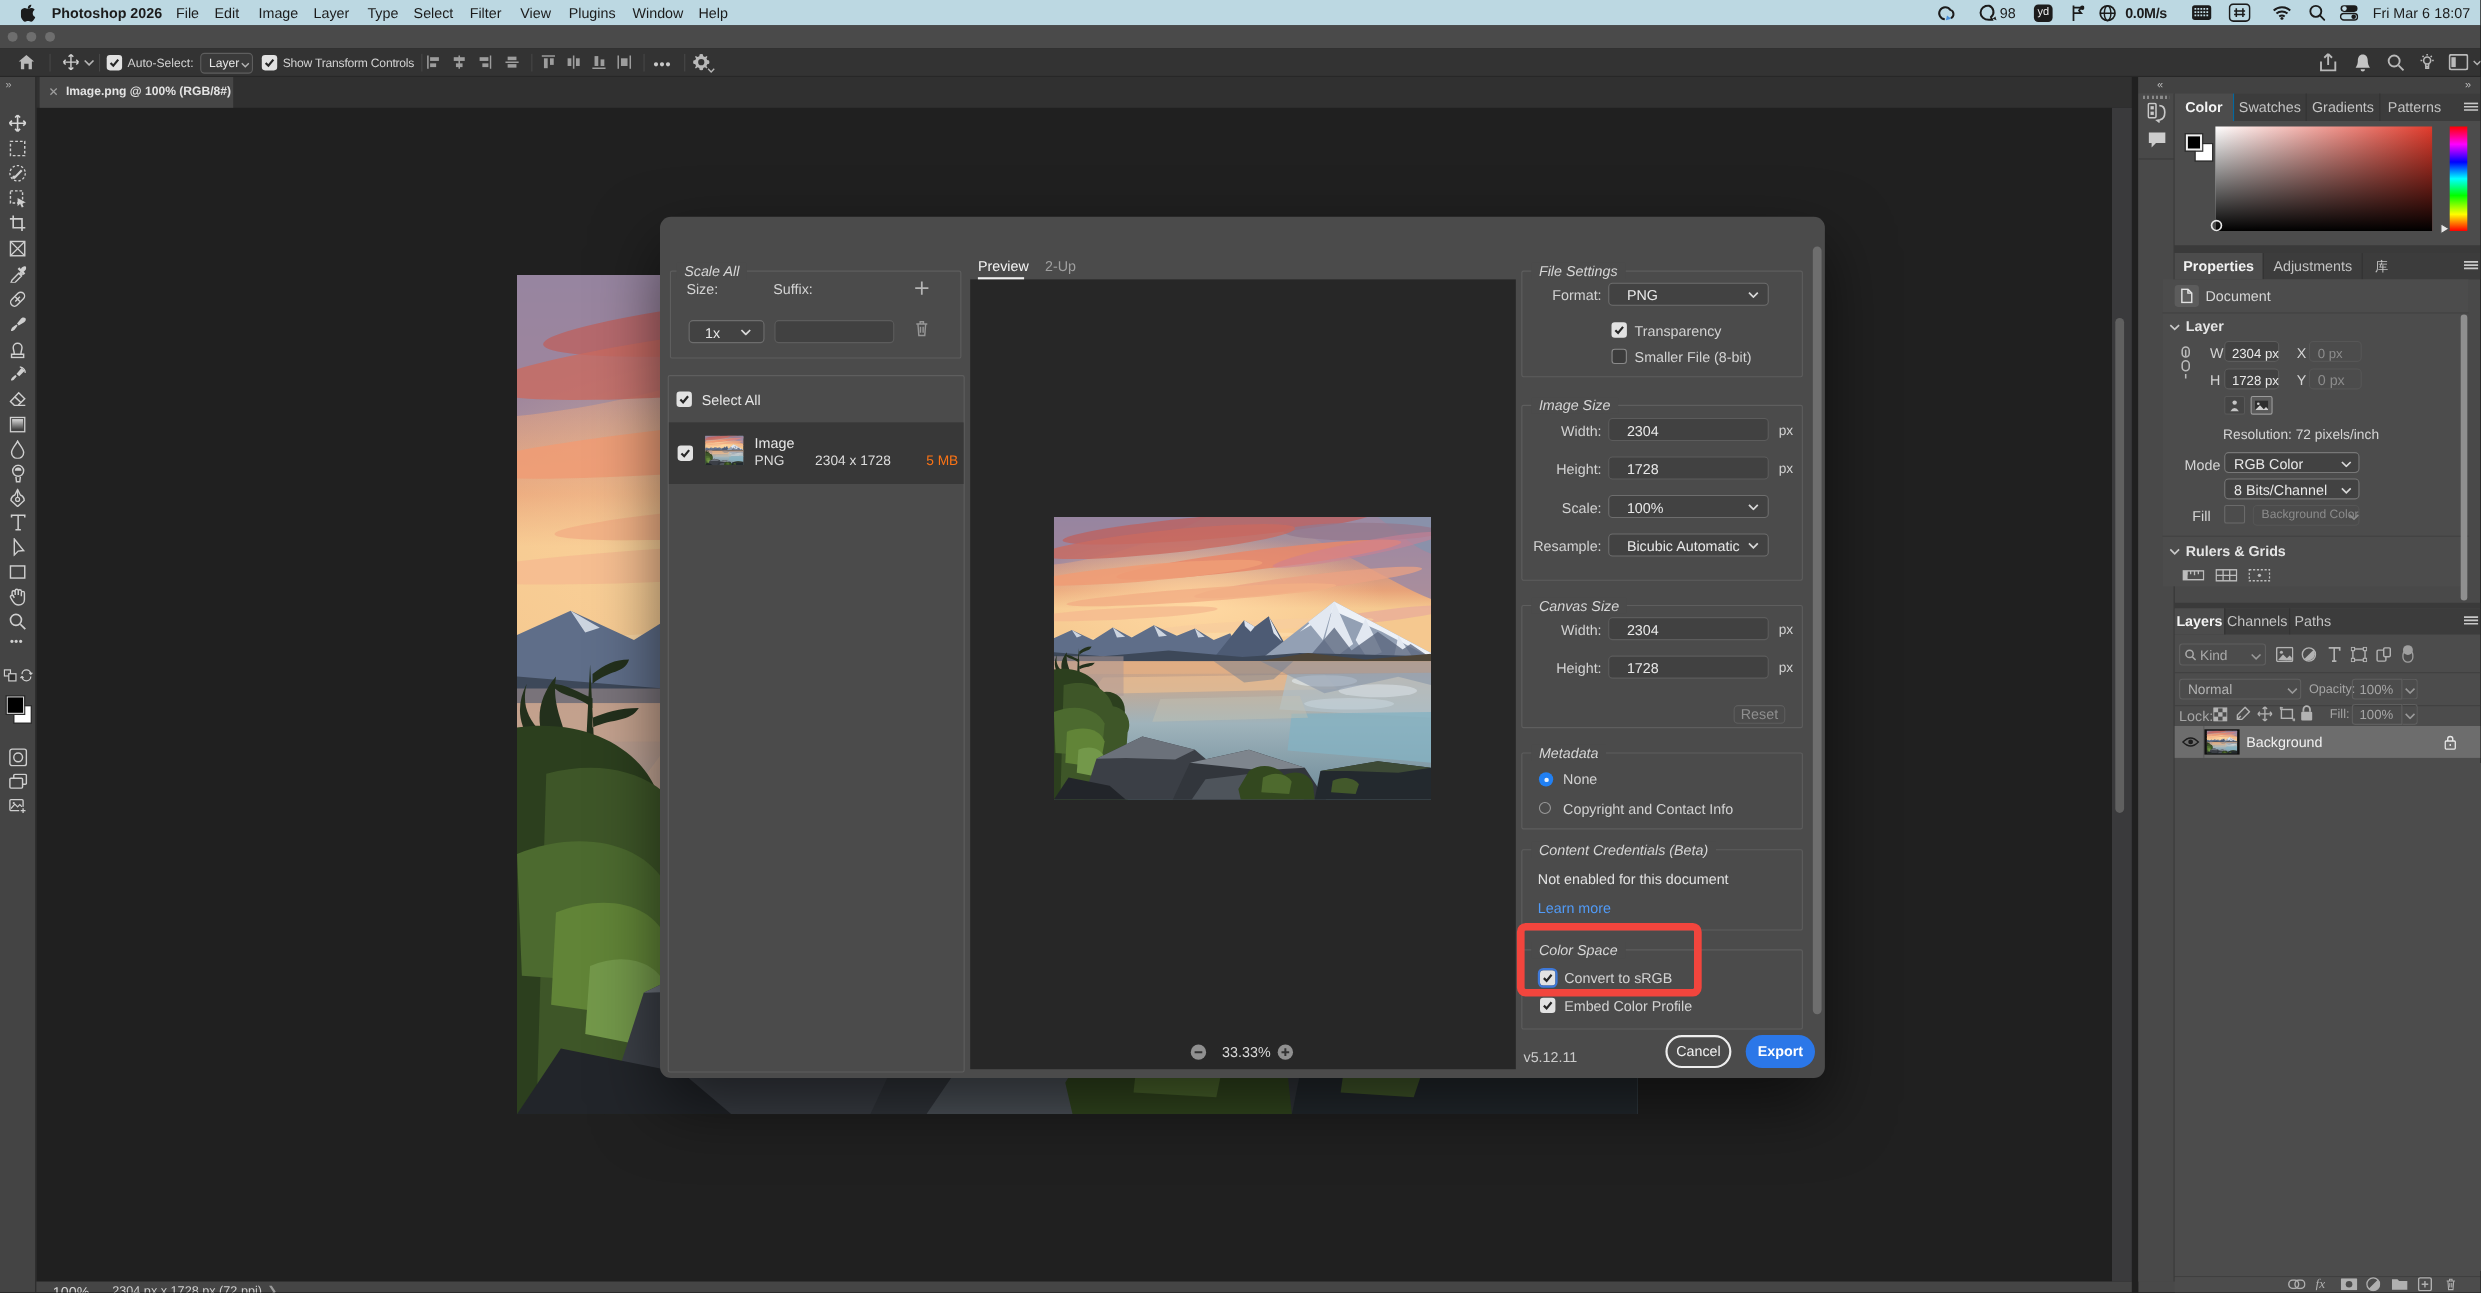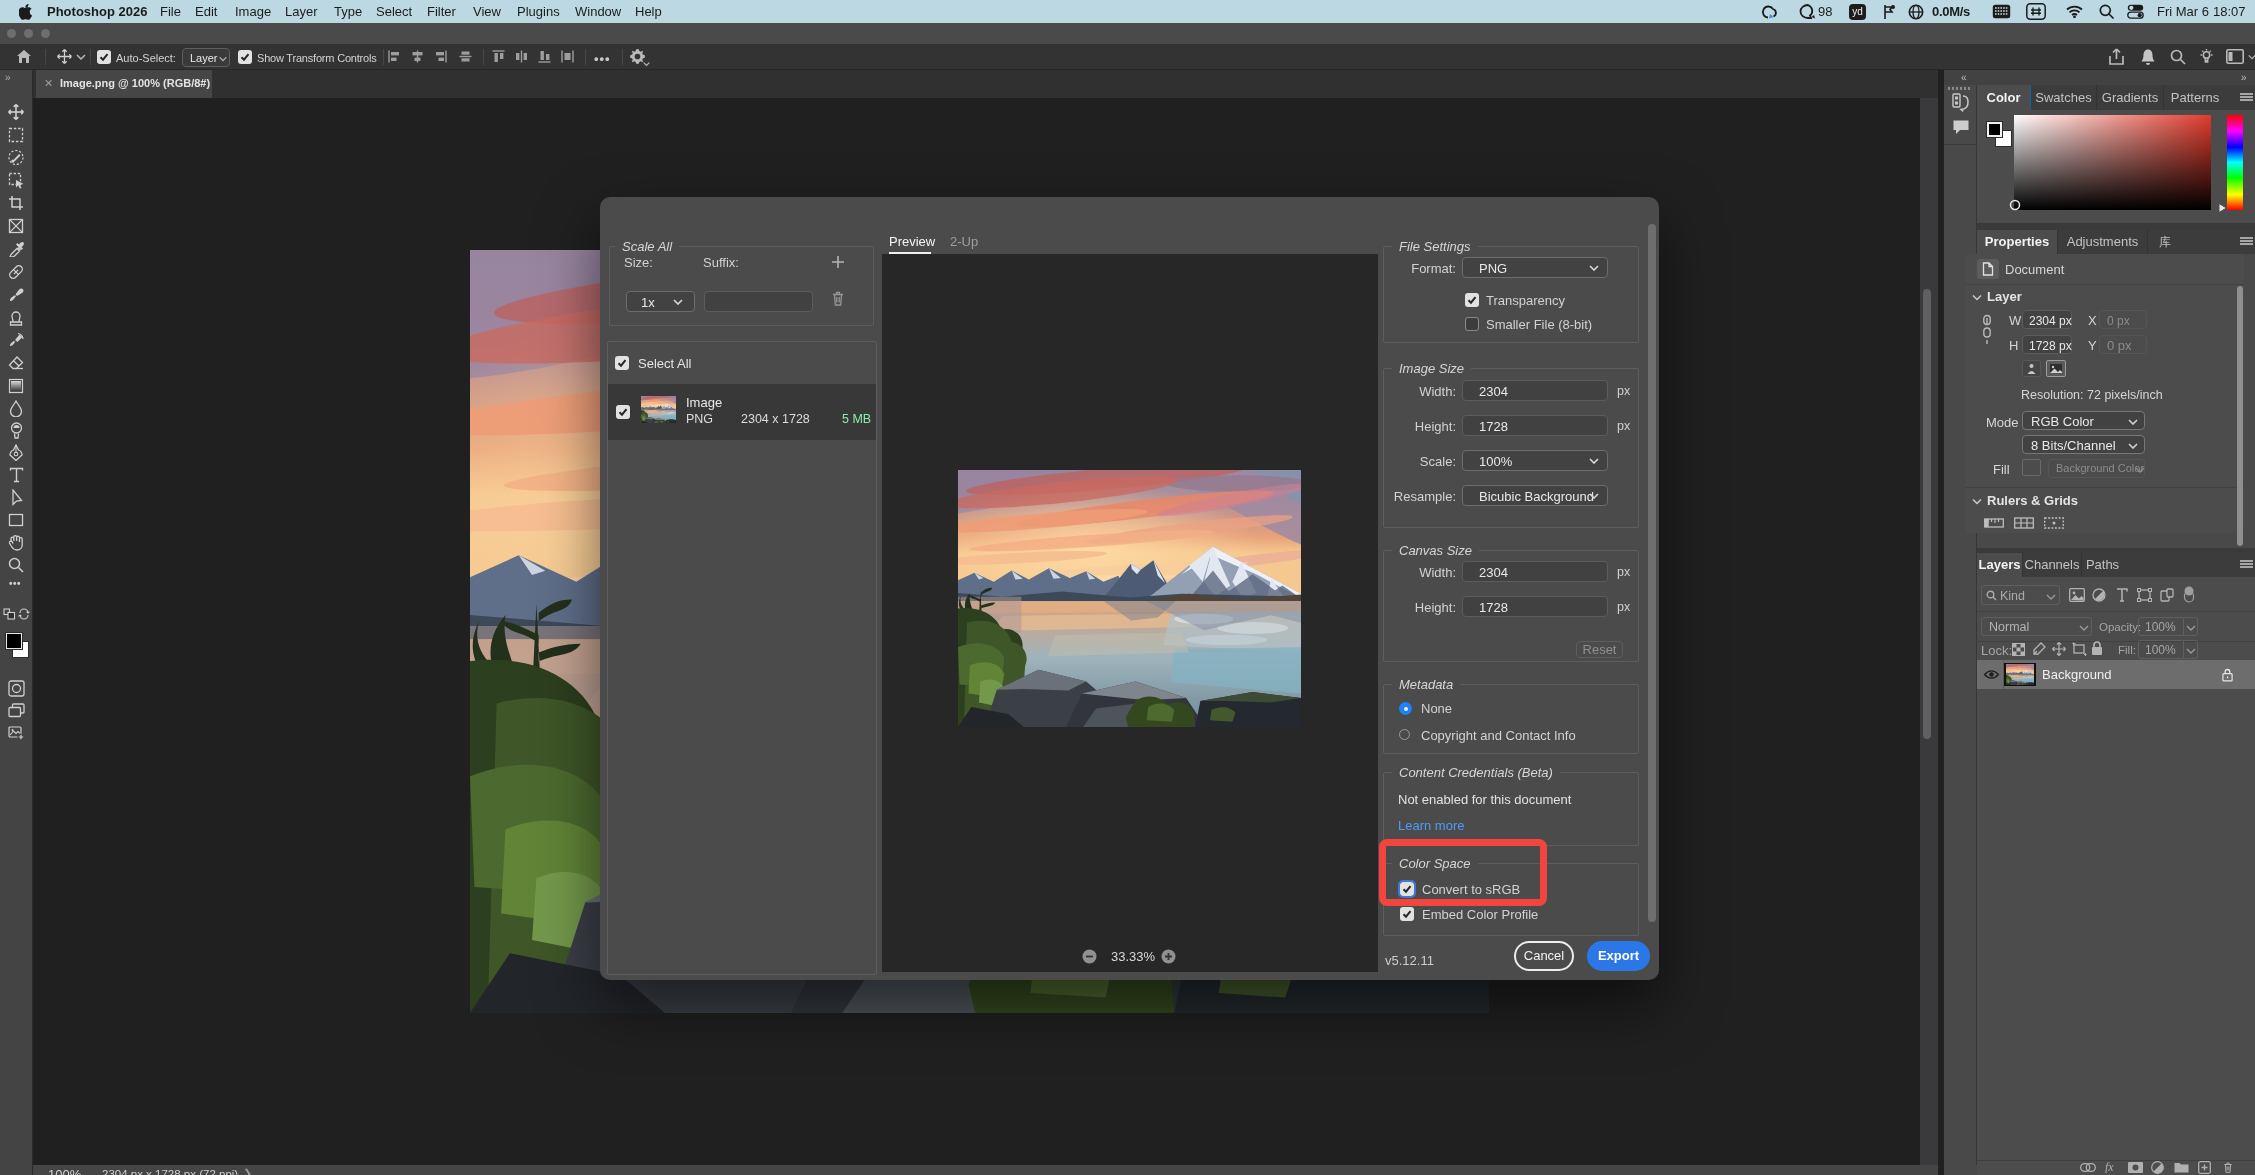--- a/index.html
+++ b/index.html
@@ -750,21 +750,21 @@
         <svg width="12" height="12" viewBox="0 0 12 12">
           <path d="M2.5 6.2 L5 8.7 L9.5 3.2" fill="none" stroke="#262626" stroke-width="2"></path>
         </svg>
       </div>
  <svg class="inst" style="left:33px;top:12px;width:35px;height:27px" viewBox="0 0 460 345" preserveAspectRatio="none">
         <use href="#ph"></use>
       </svg>
  <div class="lab" style="left:78px;top:11px;color:#e8e8e8">Image</div>
  <div class="lab" style="left:78px;top:28px;font-size:12.5px;color:#dcdcdc">PNG</div>
  <div class="lab" style="left:133px;top:28px;font-size:12.5px;color:#dcdcdc">2304 x 1728</div>
- <div class="lab" style="left:234px;top:28px;font-size:12.5px;color:#86efac">5 MB</div>
+ <div class="lab" style="left:234px;top:28px;font-size:12.5px;color:#f97316">5 MB</div>
 </div>
 
 <div class="lab" style="left:289px;top:37px;color:#f5f5f5">Preview</div>
 <div class="abs" style="left:289px;top:55px;width:42px;height:2.5px;background:#f0f0f0"></div>
 <div class="lab" style="left:350px;top:37px;color:#9f9f9f">2-Up</div>
 <div class="abs" style="left:282px;top:57px;width:496px;height:718px;background:#272727"></div>
 <svg class="inst" style="left:358px;top:273px;width:343px;height:257px" viewBox="0 0 460 345" preserveAspectRatio="none">
       <use href="#ph"></use>
     </svg>
 <svg class="abs" style="left:482px;top:752px" width="15" height="15" viewBox="0 0 15 15">
@@ -809,21 +809,21 @@
 <div class="lab" style="left:1017px;top:222px;font-size:12.5px">px</div>
 <div class="rlab" style="left:776px;top:257px;width:80px">Scale:</div>
 <div class="dd" style="left:862px;top:253px;width:146px;height:21px">
       <span style="position:absolute;left:16px;top:3px">100%</span>
       <svg class="chev" style="left:126px;top:7px" viewBox="0 0 10 6">
         <path d="M1 1 L5 5 L9 1" fill="none" stroke="#d8d8d8" stroke-width="1.6"></path>
       </svg>
     </div>
 <div class="rlab" style="left:766px;top:292px;width:90px">Resample:</div>
 <div class="dd" style="left:862px;top:288px;width:146px;height:21px">
-      <span style="position:absolute;left:16px;top:3px">Bicubic Background</span>
+      <span style="position:absolute;left:16px;top:3px">Bicubic Automatic</span>
       <svg class="chev" style="left:126px;top:7px" viewBox="0 0 10 6">
         <path d="M1 1 L5 5 L9 1" fill="none" stroke="#d8d8d8" stroke-width="1.6"></path>
       </svg>
     </div>
 
 <div class="fset" style="left:783px;top:353px;width:256px;height:112px"></div>
 <div class="flab" style="left:792px;top:346px">Canvas Size</div>
 <div class="rlab" style="left:776px;top:368px;width:80px">Width:</div>
 <div class="tf" style="left:862px;top:364px;width:146px;height:21px">
       <span style="position:absolute;left:16px;top:3px">2304</span>

